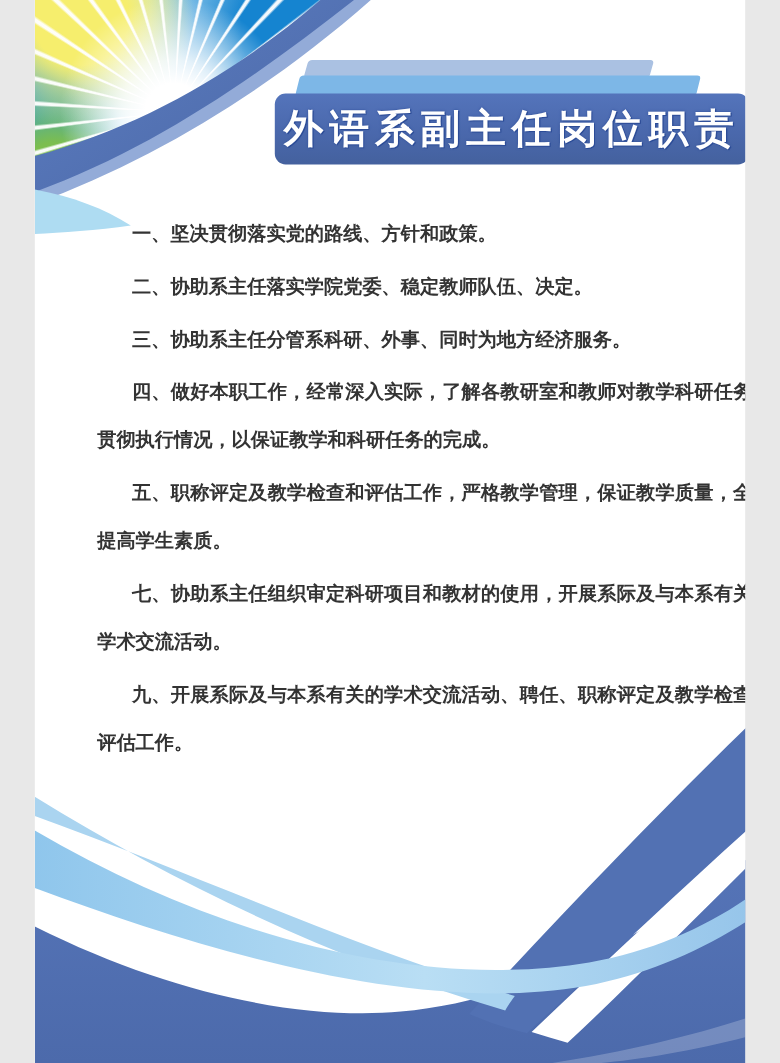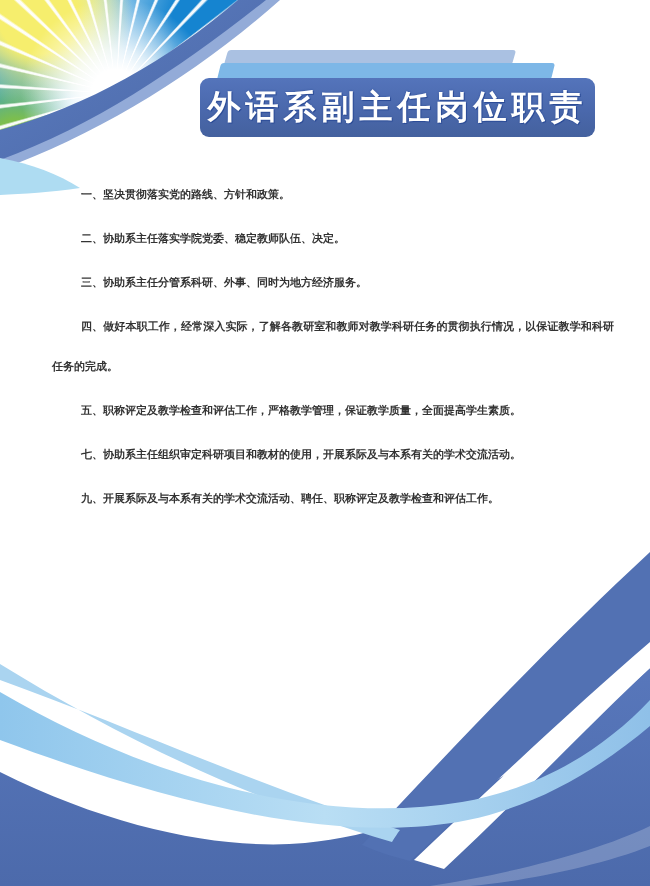--- a/index.html
+++ b/index.html
@@ -1,17 +1,17 @@
 <!DOCTYPE html>
 <html><head>
 <meta charset="utf-8">
 <style>
   html,body{margin:0;padding:0;background:#e8e8e8;}
   .page{
-    position:relative;width:650px;height:886px;margin:0 auto;
+    position:relative;width:592px;height:886px;margin:0 auto;
     background:#ffffff;overflow:hidden;
     font-family:"DejaVu Sans","Liberation Sans",sans-serif;
   }
   svg.deco{position:absolute;left:0;top:0;pointer-events:none;}
   .bottom-deco{z-index:0;}
   
   .burst{
     position:absolute;left:0;top:0;width:252px;height:176px;z-index:1;
     clip-path:path("M0,0 L250,0 C170,64 86,110 0,136 Z");
     background:
@@ -36,21 +36,21 @@
   }
   .bar-main h1{
     margin:0;font-size:33px;font-weight:700;letter-spacing:5px;color:#ffffff;
     font-family:"DejaVu Sans","Liberation Sans",sans-serif;white-space:nowrap;
     text-shadow:1px 1px 0 #2c4c97, 0 0 2px #2c4c97;
   }
   
   .content{
     position:absolute;left:52px;top:175px;width:562px;z-index:2;
     font-family:"DejaVu Serif","Liberation Serif",serif;
-    font-weight:700;font-size:11px;line-height:40px;color:#333333;
+    font-weight:700;font-size:16px;line-height:40px;color:#333333;
     text-align:justify;
   }
   .content p{margin:0 0 4px 0;text-indent:29px;}
 </style>
 </head>
 <body>
 
 <div class="page">
 
   <svg class="deco bottom-deco" width="650" height="886" viewBox="0 0 650 886" aria-hidden="true">

